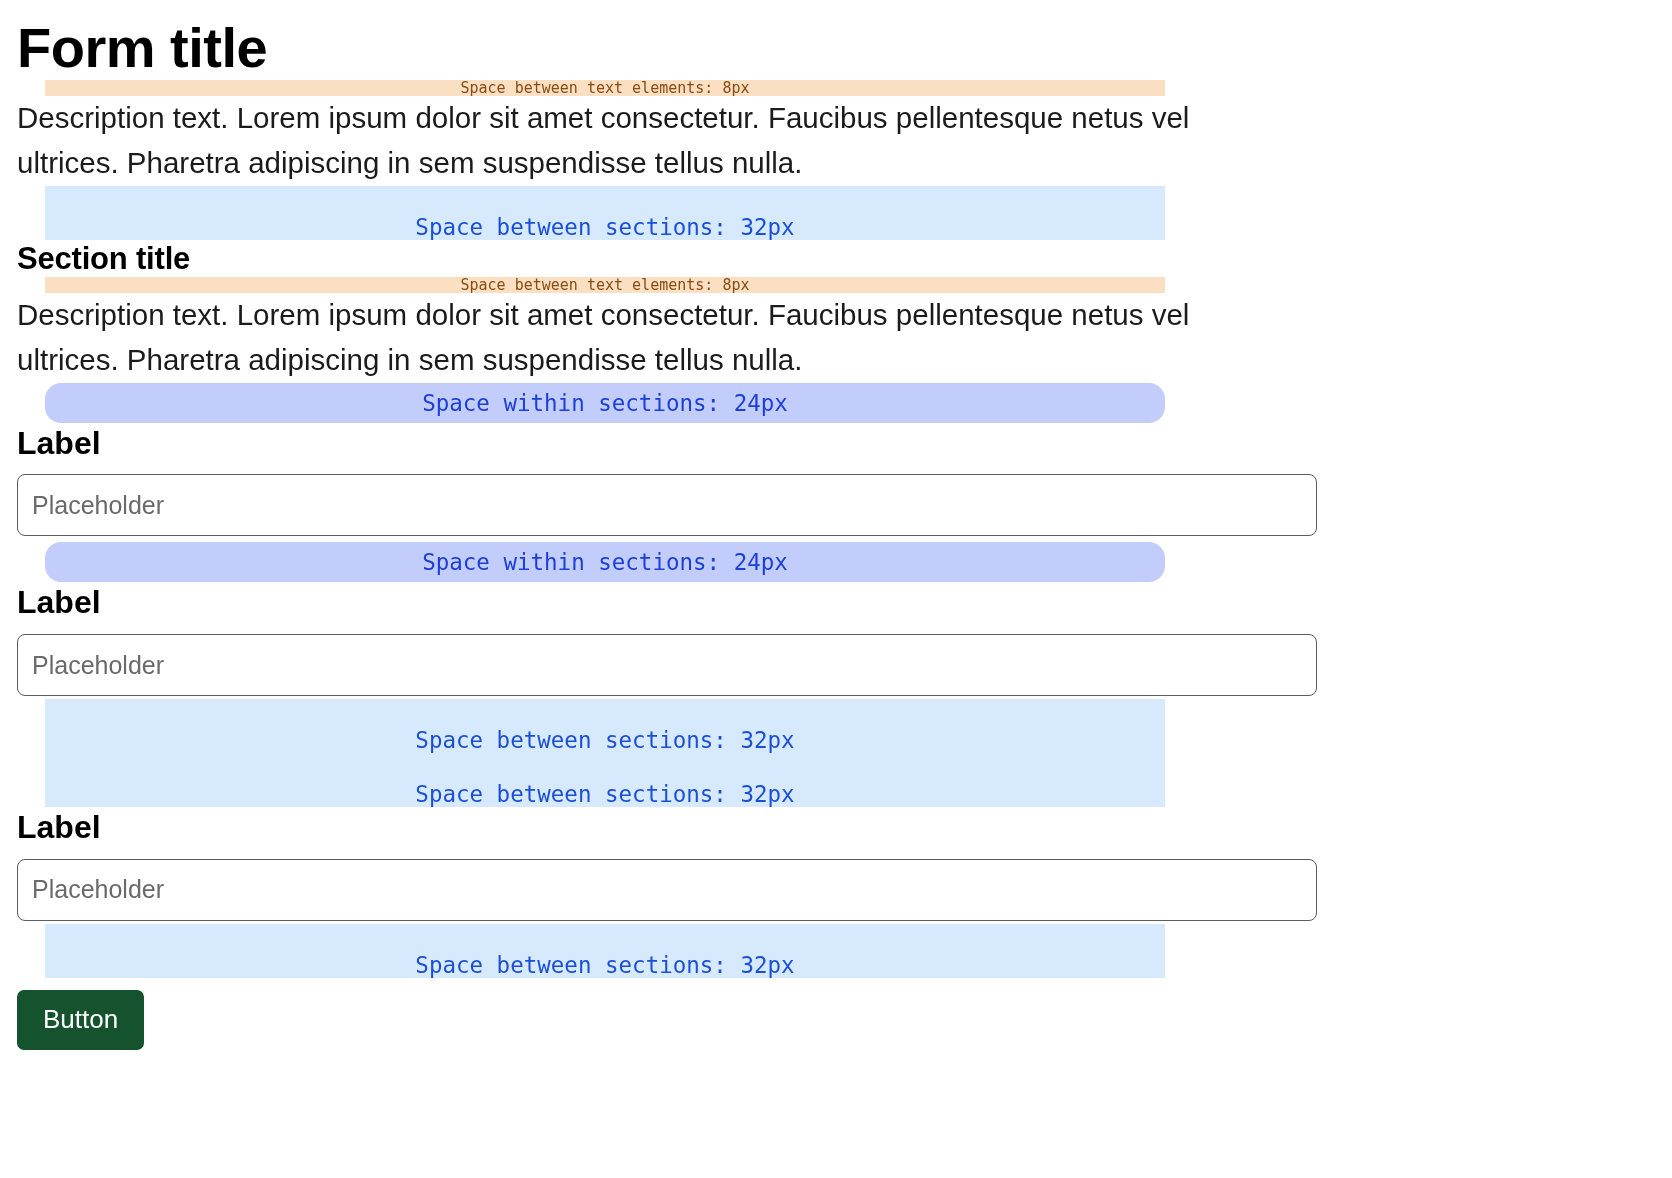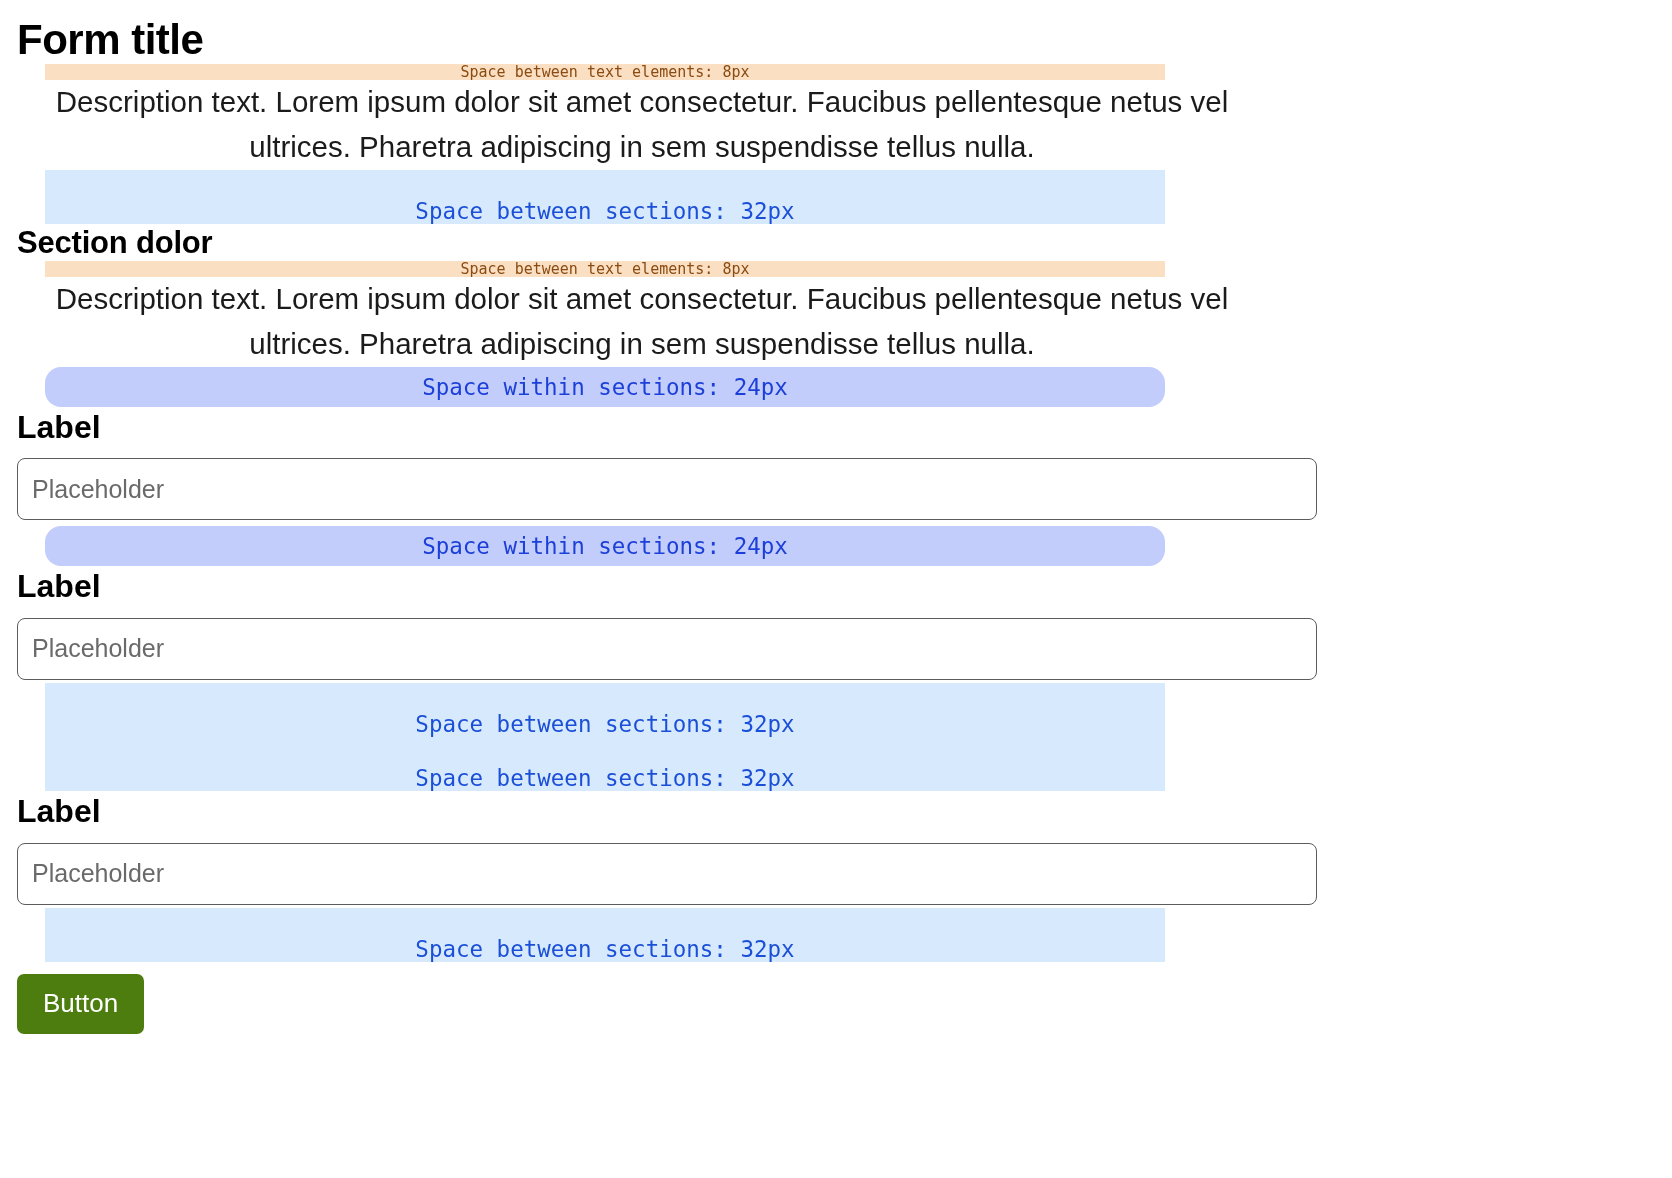--- a/index.html
+++ b/index.html
@@ -13,21 +13,21 @@
     font-family: "Liberation Sans", sans-serif;
     color: #000000;
     overflow: hidden;
   }
   .page {
     padding: 16px 17px 0 17px;
     box-sizing: border-box;
     width: 1672px;
   }
   .form-title {
-    font-size: 42px;
+    font-size: 56px;
     font-weight: 700;
     line-height: 1.15;
     margin: 0;
     letter-spacing: -0.5px;
     color: #000;
   }
   .section-title {
     font-size: 31px;
     font-weight: 700;
     line-height: 1.2;
@@ -35,21 +35,20 @@
     letter-spacing: -0.2px;
     color: #000;
   }
   .desc {
     font-size: 29.5px;
     line-height: 1.52;
     margin: 0;
     color: #1b1b1b;
     max-width: 1250px;
     font-weight: 400;
-    text-align: center;
   }
   
   .spacer {
     width: 1120px;
     box-sizing: border-box;
     text-align: center;
     font-family: "DejaVu Sans Mono", monospace;
     margin-left: 28px;
   }
   .spacer-text-el {
@@ -104,21 +103,21 @@
     border-radius: 8px;
     outline: none;
   }
   .text-input::placeholder {
     color: #6a6a6a;
     opacity: 1;
   }
   .btn {
     display: inline-block;
     margin-top: 12px;
-    background: #4d7c0f;
+    background: #14532d;
     color: #ffffff;
     border: none;
     border-radius: 7px;
     font-size: 26px;
     font-family: "Liberation Sans", sans-serif;
     padding: 16px 26px 18px 26px;
     line-height: 1;
     cursor: pointer;
   }
   .gap-s { height: 6px; }
@@ -134,21 +133,21 @@
   <div class="spacer spacer-text-el">
     <span>Space between text elements: 8px</span>
   </div>
 
   <p class="desc">Description text. Lorem ipsum dolor sit amet consectetur. Faucibus pellentesque netus vel ultrices. Pharetra adipiscing in sem suspendisse tellus nulla.</p>
 
   <div class="spacer spacer-between">
     <span>Space between sections: 32px</span>
   </div>
 
-  <h2 class="section-title">Section dolor</h2>
+  <h2 class="section-title">Section title</h2>
 
   <div class="spacer spacer-text-el">
     <span>Space between text elements: 8px</span>
   </div>
 
   <p class="desc">Description text. Lorem ipsum dolor sit amet consectetur. Faucibus pellentesque netus vel ultrices. Pharetra adipiscing in sem suspendisse tellus nulla.</p>
 
   <div class="spacer spacer-within">
     <span>Space within sections: 24px</span>
   </div>

